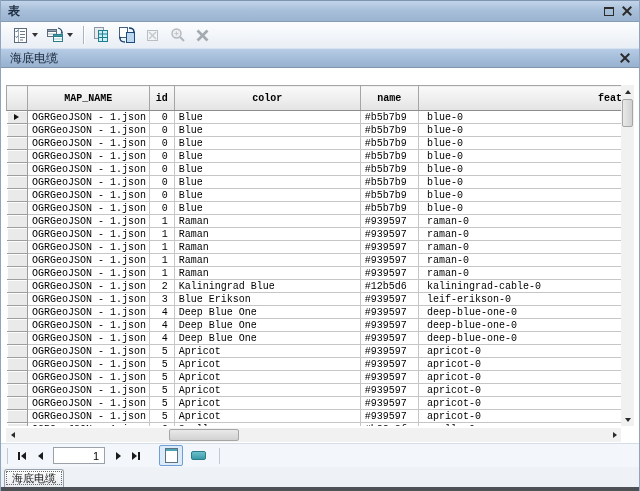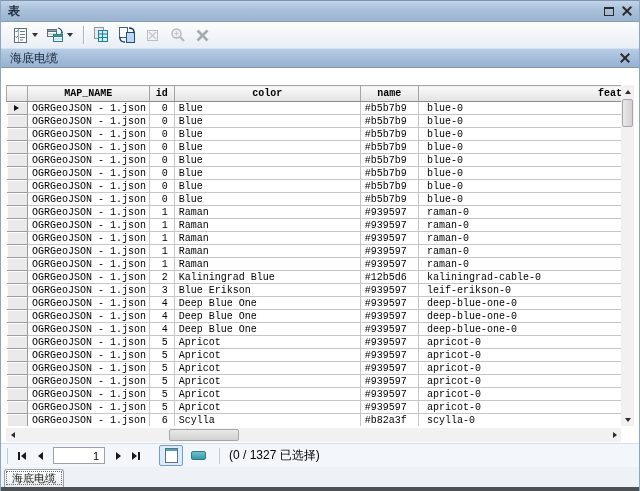--- a/index.html
+++ b/index.html
@@ -38,21 +38,21 @@
     display:flex;align-items:center;padding:0 9px;}
   .panelbar .ptitle{font-size:12px;color:#18273a;}
   .panelbar .pclose{margin-left:auto;}
 
   
   .content{position:absolute;top:68px;left:0;right:0;height:375px;background:#ffffff;}
   .grid-viewport{position:absolute;left:5px;top:17px;width:615px;height:341px;overflow:hidden;}
   table.grid{border-collapse:collapse;table-layout:fixed;width:846px;}
   col.sel{width:21px;} col.map{width:121px;} col.cid{width:25px;}
   col.cname{width:185px;} col.ccolor{width:58px;} col.cfeat{width:431px;}
-  .grid th{height:16px;padding:0 2px;
+  .grid th{height:25px;padding:0 2px;
     background:linear-gradient(to bottom,#fafafa,#e3e3e3);
     border:1px solid #a5a5a5;border-bottom-color:#8d8d8d;
     font:bold 10px "Liberation Mono","DejaVu Sans Mono",monospace;color:#000;text-align:center;
     white-space:nowrap;overflow:hidden;}
   .grid th.cfeat{text-align:left;padding-left:179px;}
   .grid td{height:13px;line-height:13px;padding:0 4px;
     font:10px "Liberation Mono","DejaVu Sans Mono",monospace;color:#000;
     border-right:1px solid #c6c6c6;border-bottom:1px solid #c6c6c6;
     white-space:nowrap;overflow:hidden;background:#ffffff;}
   .grid td.sel{background:#eaeaea;border-right:1px solid #9b9b9b;border-bottom:1px solid #9e9e9e;
@@ -475,21 +475,20 @@
       </span>
     <span class="viewbtns">
       <span class="viewbtn active">
         <span class="icon-all"></span>
       </span>
       <span class="viewbtn">
         <span class="icon-selonly"></span>
       </span>
     </span>
     <span class="statussep"></span>
-    <span class="selcount">(0 / 1327 已选择)</span>
   </div>
 
   <div class="tabstrip">
     <span class="bottomtab">海底电缆</span>
   </div>
   <div class="bottomedge"></div>
 
 </div>
 
 </body></html>

